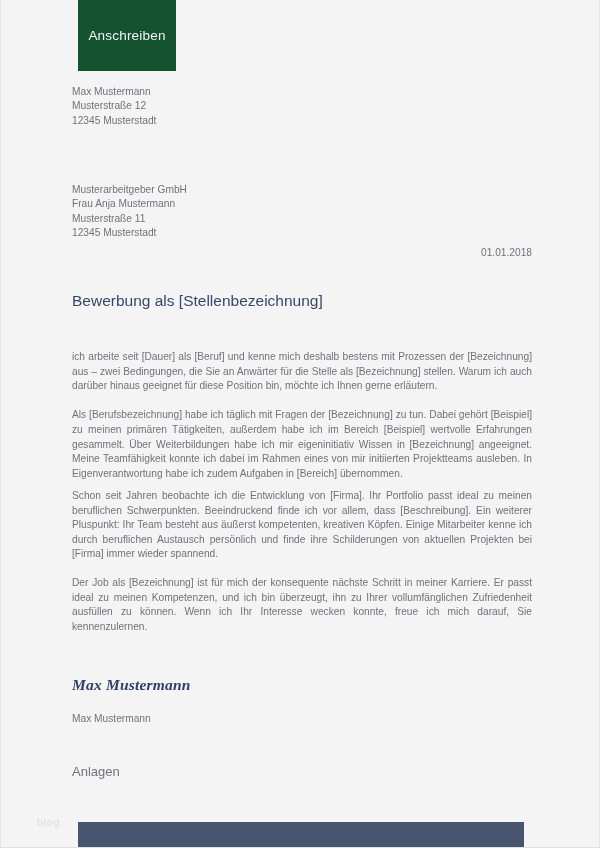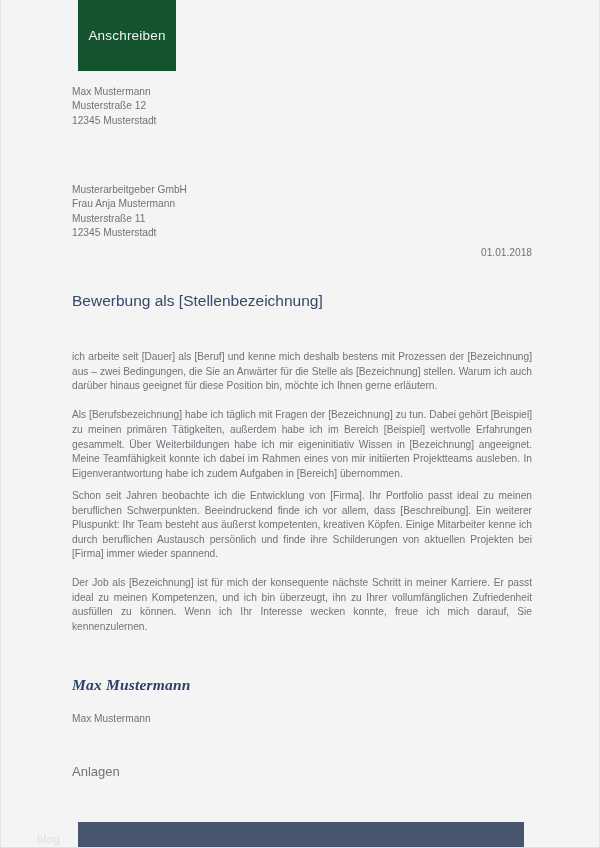--- a/index.html
+++ b/index.html
@@ -126,21 +126,21 @@
   #attachments {
     top: 764px;
     color: #6f7279;
     font-size: 13px;
   }
 
   
   #watermark {
     position: absolute;
     left: 36px;
-    top: 833px;
+    top: 816px;
     color: #dcdcdc;
     font-size: 11px;
     letter-spacing: 0.6px;
   }
 
   
   #footer-bar {
     position: absolute;
     left: 77px;
     top: 822px;

